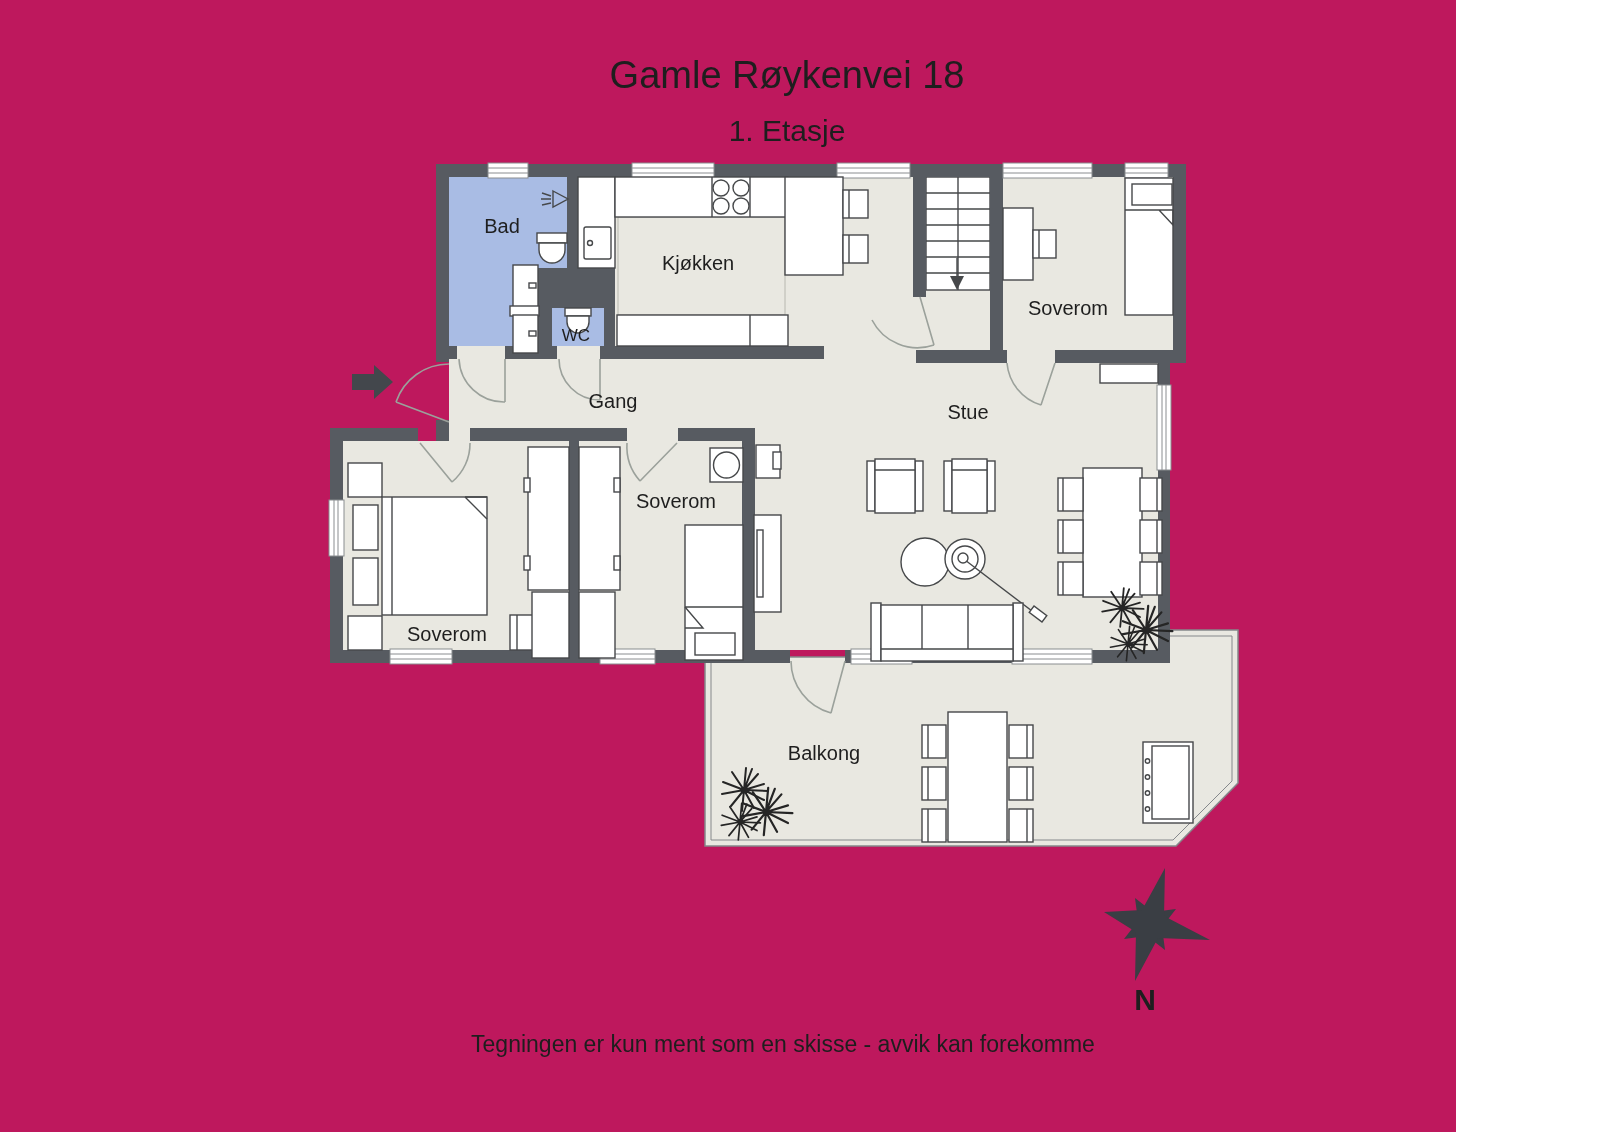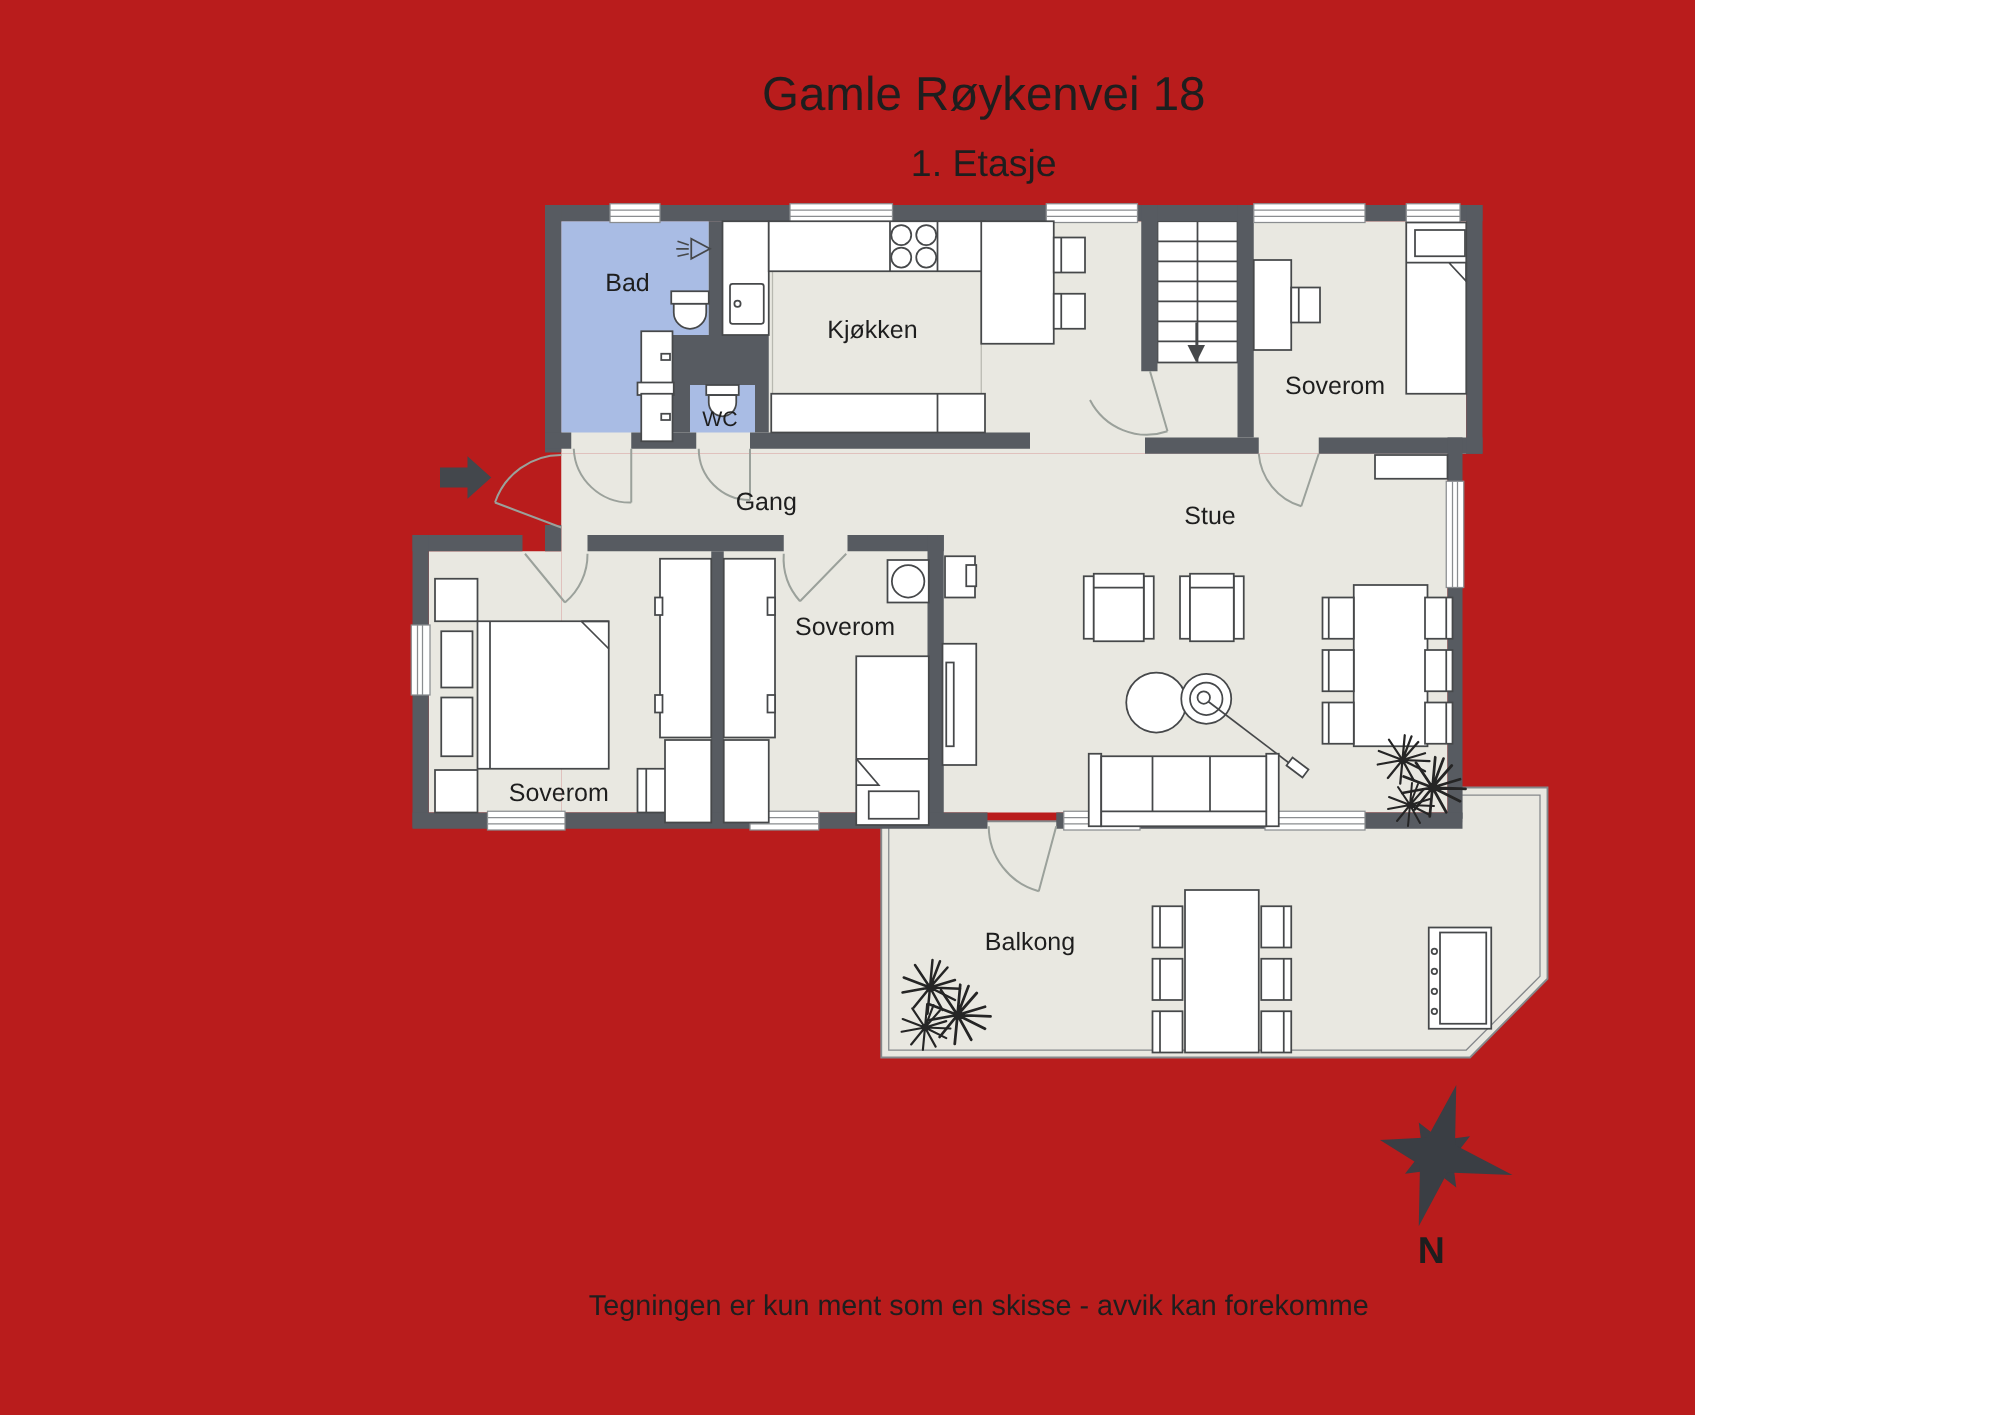--- a/index.html
+++ b/index.html
@@ -1,17 +1,17 @@
 <!DOCTYPE html>
 <html><head>
 <meta charset="utf-8">
 <style>
   html,body{margin:0;padding:0;background:#ffffff;}
-  .page{position:relative;width:1324px;height:1132px;background:#b91c1c;overflow:hidden;
-        font-family:"Liberation Sans", sans-serif;padding-left:32px;}
+  .page{position:relative;width:1456px;height:1132px;background:#be185d;overflow:hidden;
+        font-family:"Liberation Sans", sans-serif;}
   svg{position:absolute;left:0;top:0;}
   text{fill:#1e1e1e;font-family:"Liberation Sans", sans-serif;}
   .title{font-size:38px;}
   .subtitle{font-size:30px;}
   .disclaimer{font-size:23px;}
   .room-label{font-size:20px;}
   .room-label.small{font-size:17px;}
   .wall{fill:#575b61;stroke:none;}
   .floor{fill:#e9e8e1;}
   .wet{fill:#a9bce4;}

